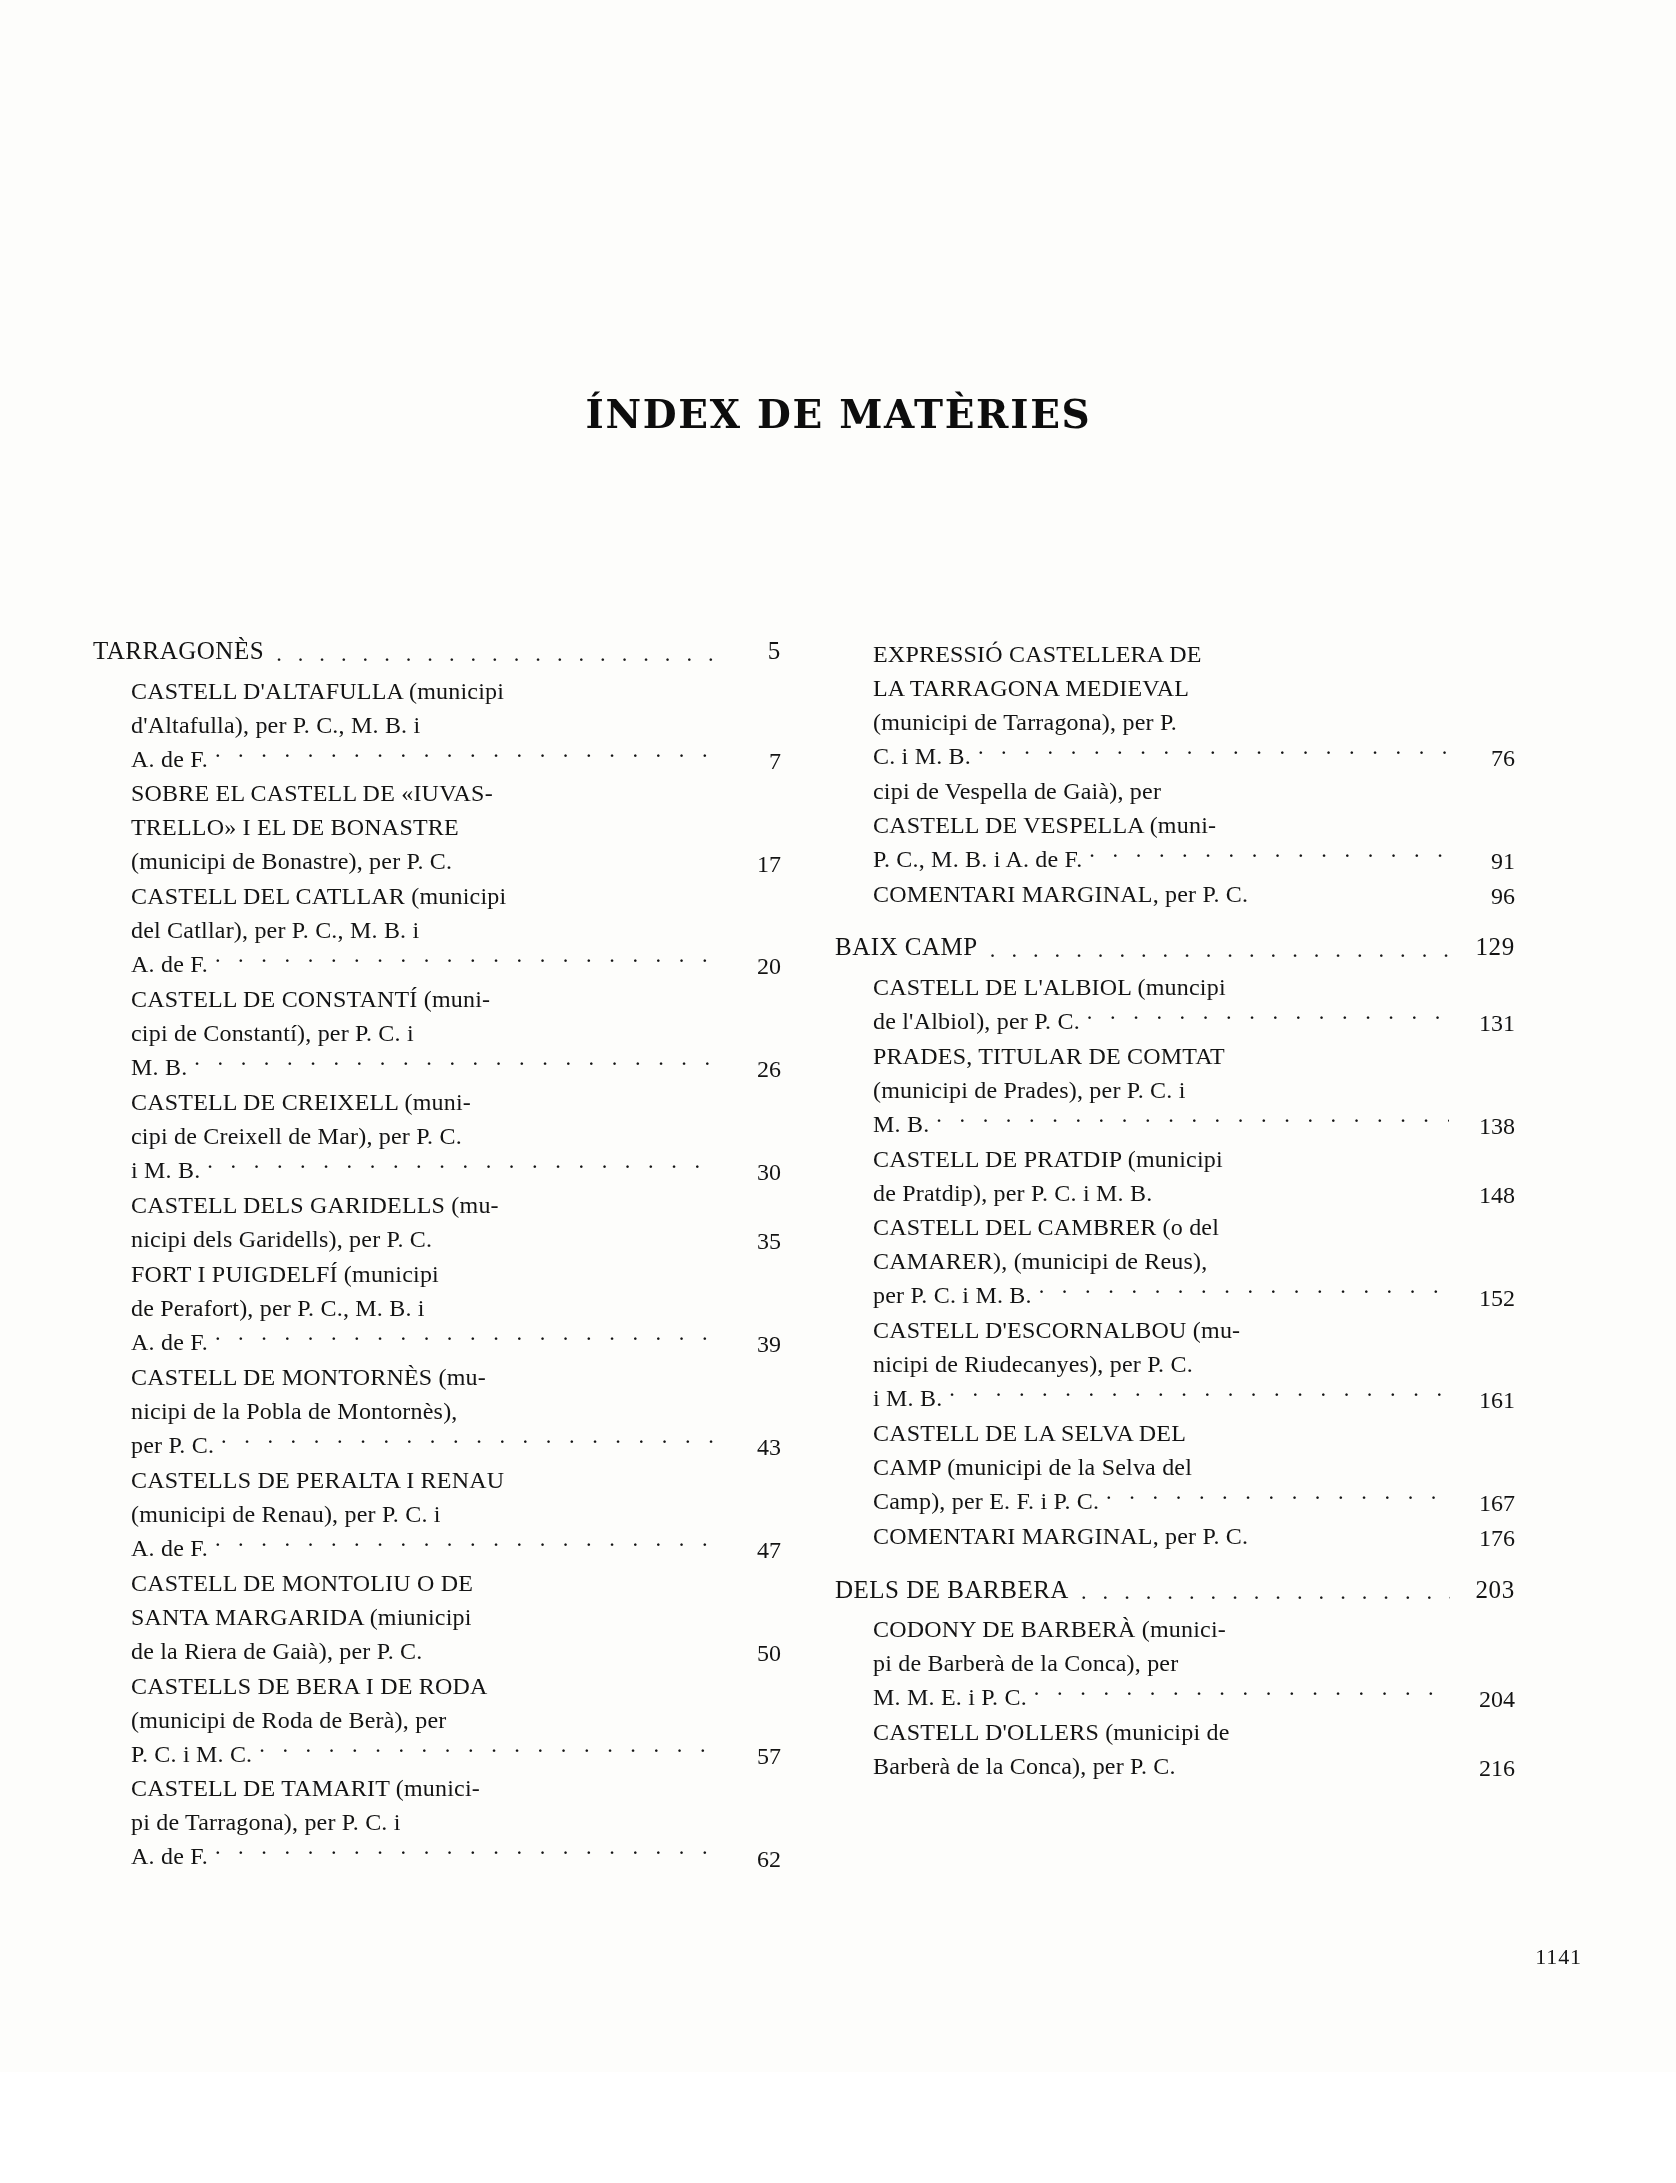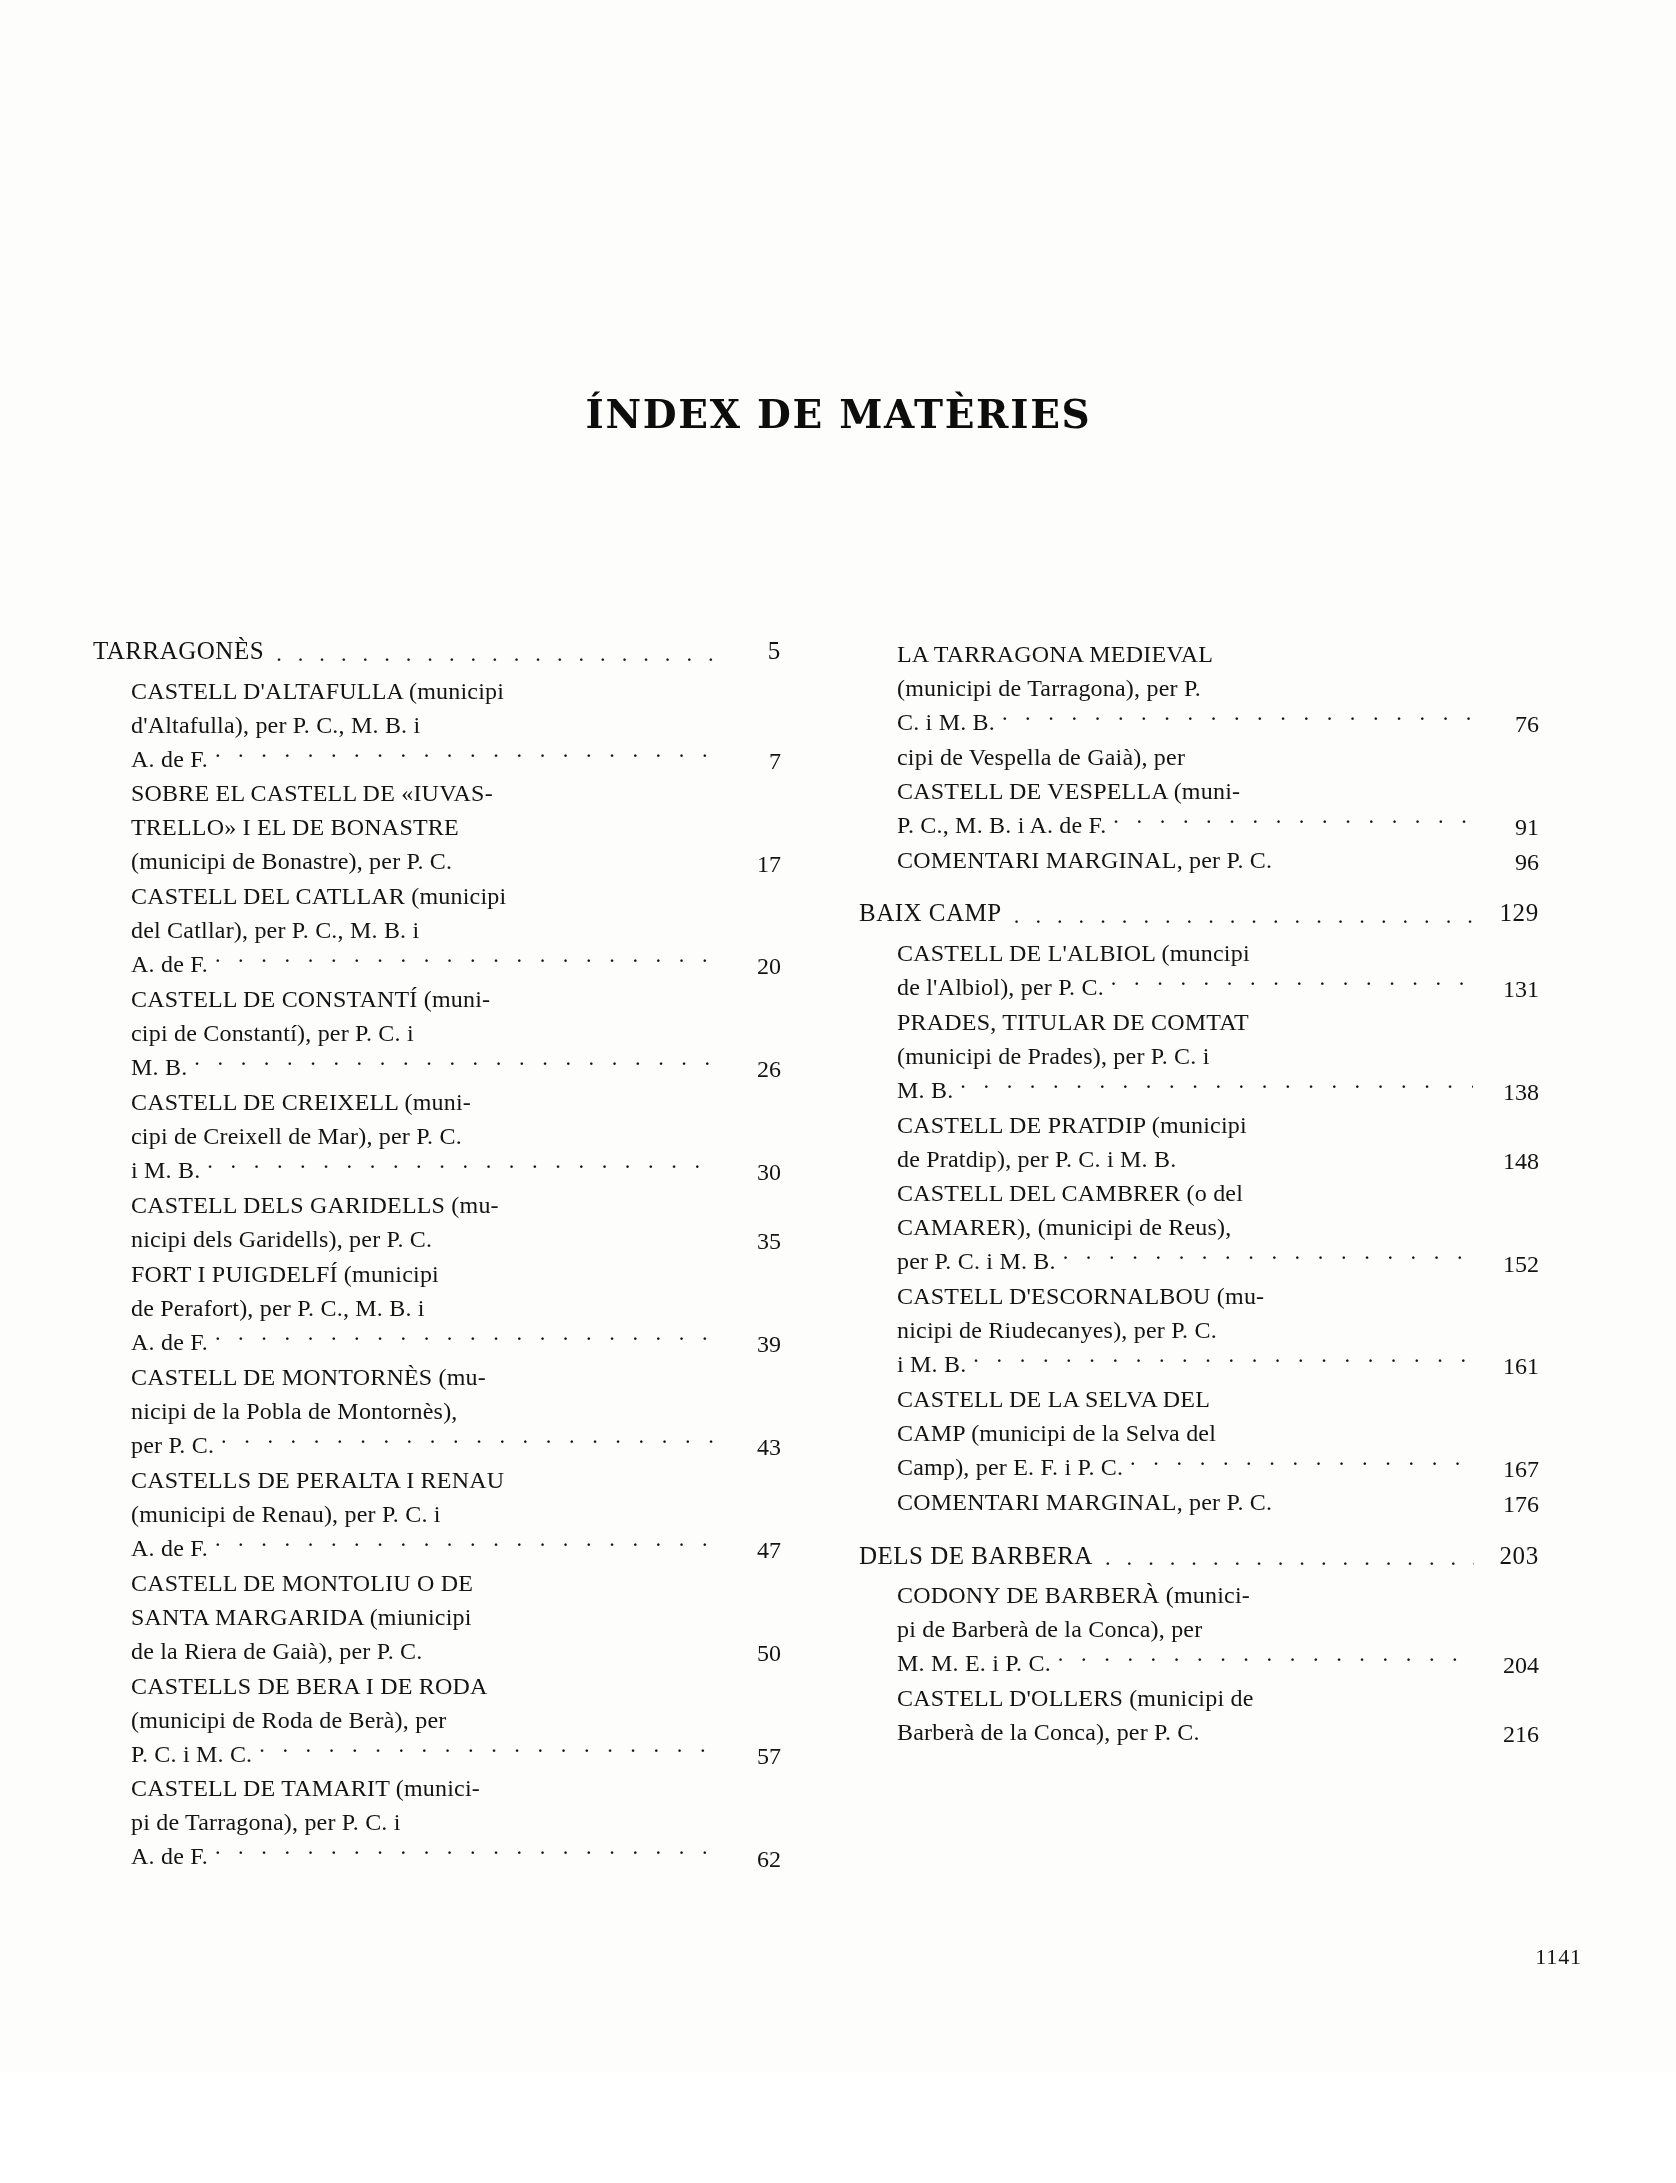--- a/index.html
+++ b/index.html
@@ -33,21 +33,21 @@
     font-size: 39px;
     letter-spacing: 1.7px;
     color: #0d0d0d;
   }
   .columns {
     position: absolute;
     left: 93px;
     top: 637px;
     width: 1514px;
     display: flex;
-    gap: 78px;
+    gap: 54px;
   }
   .col {
     width: 688px;
   }
   .col-right {
     width: 680px;
   }
   .region {
     display: flex;
     align-items: flex-end;
@@ -282,20 +282,21 @@
               </div>
             </div>
             <div class="epg">62</div>
           </div>
         </div>
       </div>
     <div class="col col-right" id="col-right">
         <div class="entries">
           <div class="entry">
             <div class="etext">
+              <div>EXPRESSIÓ CASTELLERA DE</div>
               <div>LA TARRAGONA MEDIEVAL</div>
               <div>(municipi de Tarragona), per P.</div>
               <div class="lastline">
                 <span class="seg">C. i M. B.</span>
                 <span class="dots"></span>
               </div>
             </div>
             <div class="epg">76</div>
           </div>
           <div class="entry">

